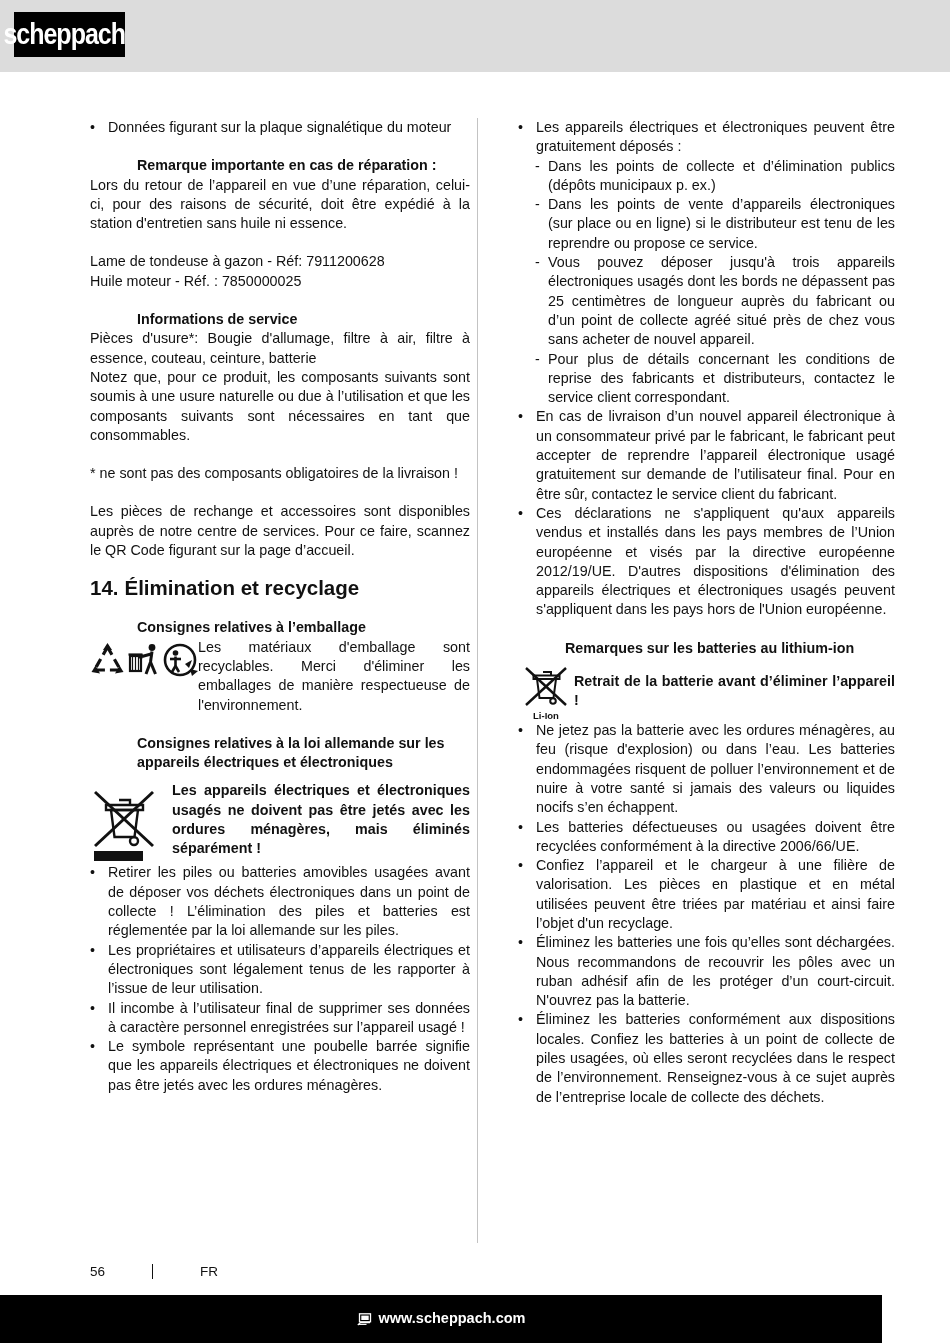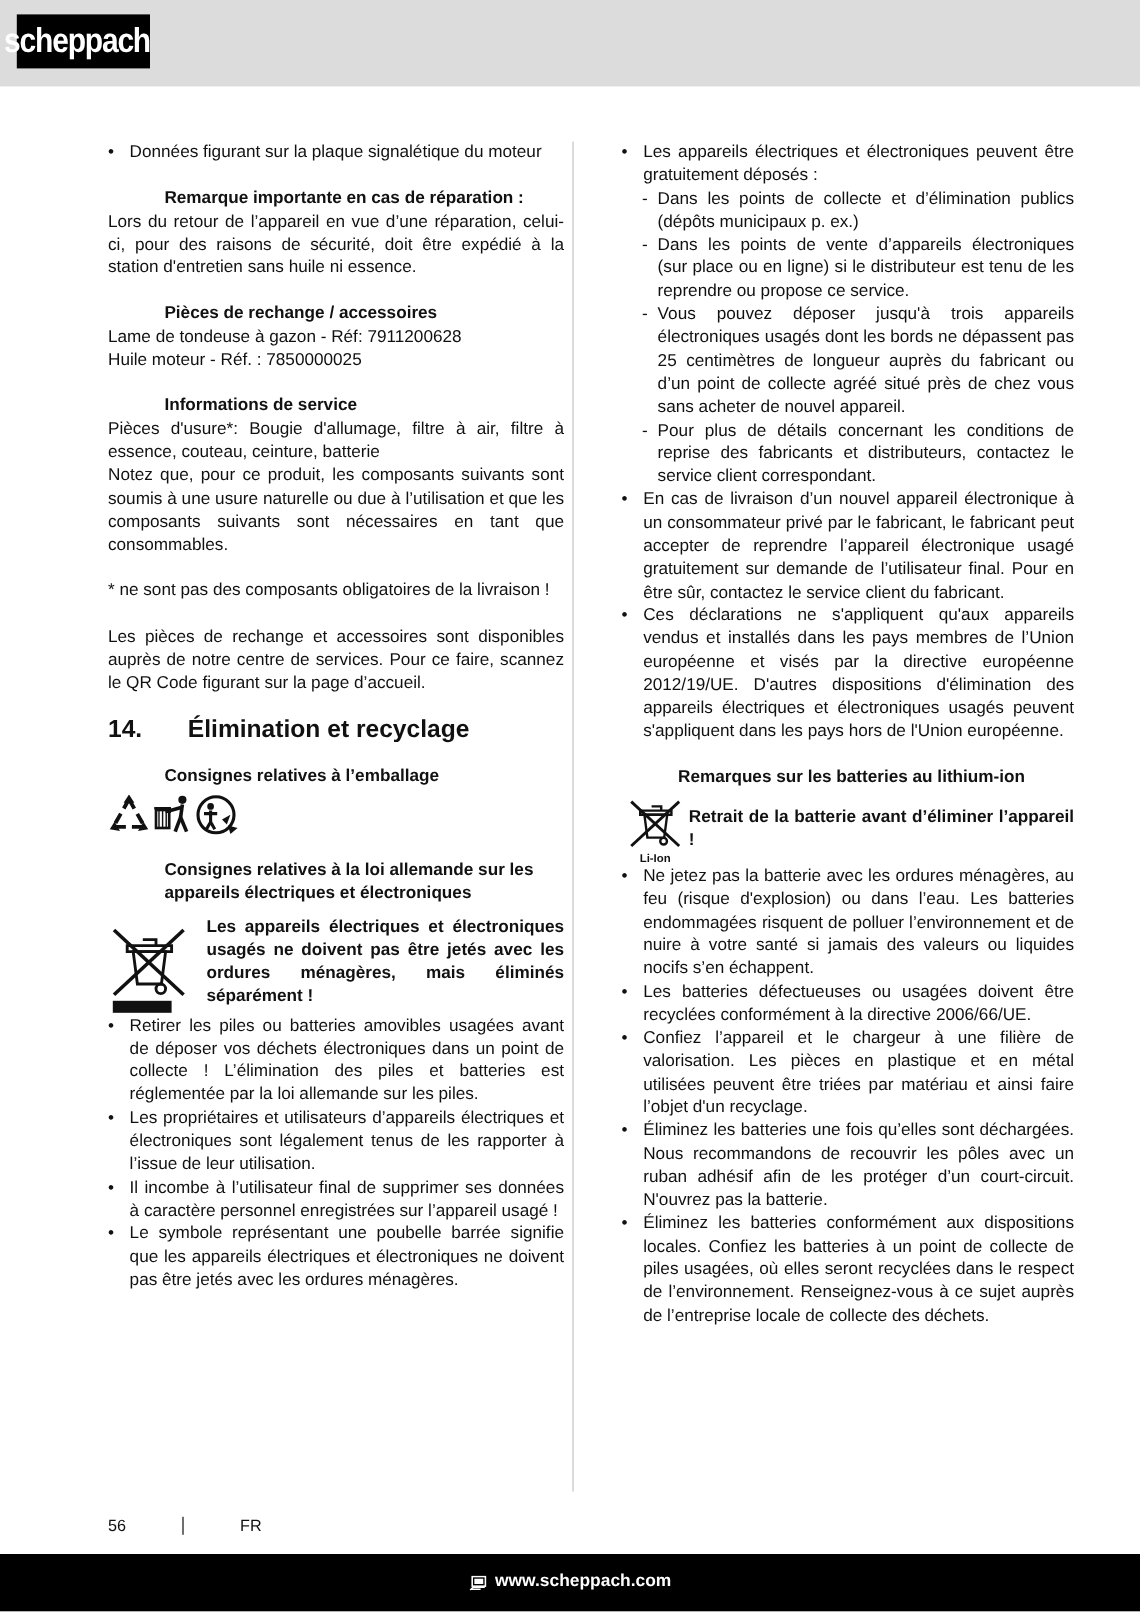--- a/index.html
+++ b/index.html
@@ -18,40 +18,40 @@
   
   .content{position:absolute;left:0;top:118px;width:950px;display:flex;align-items:stretch;}
   .col-left{margin-left:90px;width:380px;}
   .v-divider{width:1px;background:#c3c3c3;margin-left:7px;min-height:1125px;}
   .col-right{margin-left:40px;width:377px;}
   p,.para{margin:0;text-align:justify;}
   .gap{height:19px;}
   .gap-sm{height:9px;}
   b,.bold{font-weight:bold;}
   .heading{font-weight:bold;text-align:left;margin-left:47px;}
-  h1.section{font-size:20.5px;line-height:26px;font-weight:bold;margin:15px 0 17px 0;display:flex;gap:32px;}
+  h1.section{font-size:20.5px;line-height:26px;font-weight:bold;margin:15px 0 17px 0;display:flex;}
   h1.section .num{margin-right:6px;}
   
   .li{display:flex;margin:0;}
   .li .marker{flex:none;width:18px;}
   .li .li-text{flex:1;text-align:justify;}
   .li.sub{margin-left:17px;}
   .li.sub .marker{width:13px;}
   
   .media{display:flex;align-items:flex-start;}
   .media .icon-col{flex:none;}
   .media .media-text{flex:1;text-align:justify;}
   .pack-icons{width:108px;display:flex;align-items:center;gap:2px;padding-top:4px;}
   .weee-col{width:82px;padding-top:2px;}
   .liion-col{width:56px;text-align:center;}
   .liion-label{font-weight:bold;font-size:9.5px;line-height:10px;margin-top:1px;}
   
   .pageno{position:absolute;left:90px;top:1262px;font-size:13.5px;display:flex;align-items:center;gap:41px;}
   .pageno .sep{display:inline-block;width:1px;height:15px;background:#111;margin:0 6px;}
-  .footer-bar{position:absolute;left:0;top:1295px;width:950px;height:48px;background:#000;
+  .footer-bar{position:absolute;left:0;top:1295px;width:882px;height:48px;background:#000;
     display:flex;align-items:center;justify-content:center;gap:7px;}
   .footer-url{color:#fff;font-weight:bold;font-size:14.5px;}
   svg{display:block;}
 </style>
 </head>
 <body>
 
 <div class="header-band">
   <div class="logo-box">
     <span class="logo-text">scheppach</span>
@@ -65,21 +65,20 @@
     <div class="li">
       <span class="marker">•</span>
       <span class="li-text">Données figurant sur la plaque signalétique du moteur</span>
     </div>
 
     <div class="gap"></div>
     <p class="heading">Remarque importante en cas de réparation :</p>
     <p class="para">Lors du retour de l’appareil en vue d’une réparation, celui-ci, pour des raisons de sécurité, doit être expédié à la station d'entretien sans huile ni essence.</p>
 
     <div class="gap"></div>
-    <p class="heading">Pièces de rechange / accessoires</p>
     <p class="para">Lame de tondeuse à gazon - Réf: 7911200628</p>
     <p class="para">Huile moteur - Réf. : 7850000025</p>
 
     <div class="gap"></div>
     <p class="heading">Informations de service</p>
     <p class="para">Pièces d'usure*: Bougie d'allumage, filtre à air, filtre à essence, couteau, ceinture, batterie</p>
     <p class="para">Notez que, pour ce produit, les composants suivants sont soumis à une usure naturelle ou due à l’utilisation et que les composants suivants sont nécessaires en tant que consommables.</p>
 
     <div class="gap"></div>
     <p class="para">* ne sont pas des composants obligatoires de la livraison !</p>
@@ -128,20 +127,21 @@
               <path d="M12.5 14.5 V24"></path>
               <path d="M7 17 L18 17"></path>
               <path d="M12.5 24 L9 30"></path>
               <path d="M12.5 24 L16 30"></path>
             </g>
             <path d="M22 22 L29 18 L26 26 Z" fill="#111"></path>
             <path d="M27 27 L35 29 L29 34 Z" fill="#111"></path>
           </svg>
         </span>
       </div>
+      <div class="media-text">Les matériaux d'emballage sont recyclables. Merci d'éliminer les emballages de manière respectueuse de l'environnement.</div>
     </div>
 
     <div class="gap"></div>
     <p class="heading">Consignes relatives à la loi allemande sur les appareils électriques et électroniques</p>
     <div class="gap-sm"></div>
 
     <div class="media">
       <div class="icon-col weee-col">
         <svg width="68" height="80" viewBox="0 0 68 80">
           <g stroke="#111" fill="none" stroke-width="2.4">

